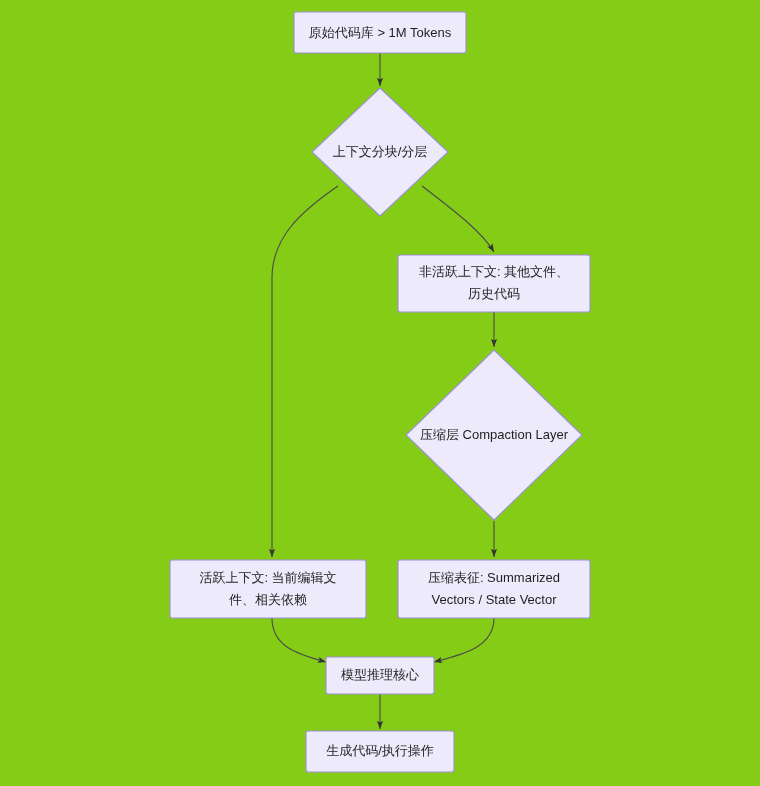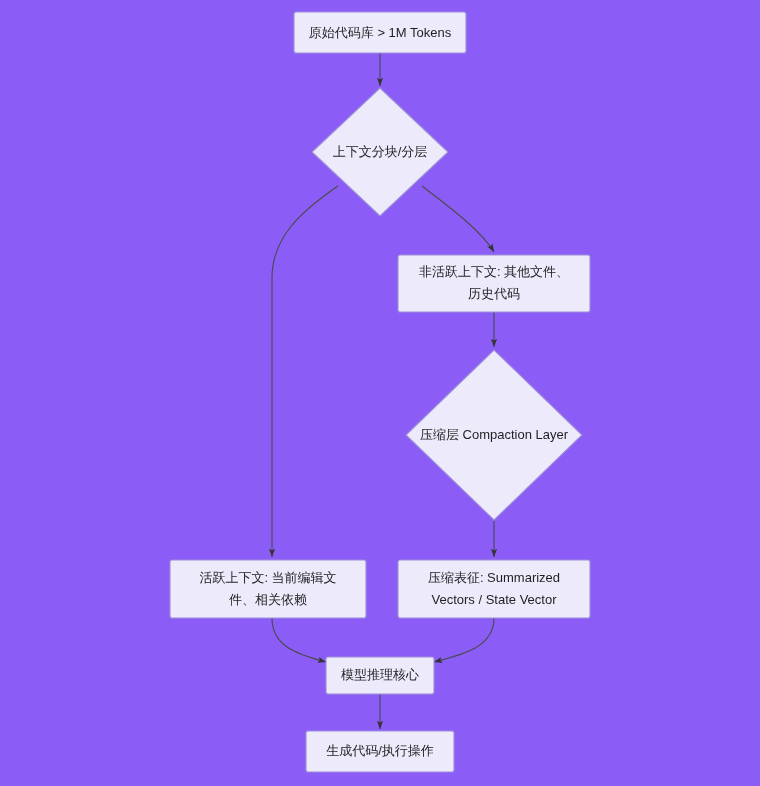--- a/index.html
+++ b/index.html
@@ -10,21 +10,21 @@
   body {
     width: 760px;
     height: 786px;
     font-family: "Liberation Sans", "DejaVu Sans", sans-serif;
     overflow: hidden;
   }
   #flowchart-root {
     position: relative;
     width: 760px;
     height: 786px;
-    background: #8b5cf6;
+    background: #84cc16;
   }
   svg#flow-svg {
     display: block;
     width: 760px;
     height: 786px;
   }
   .node-shape {
     fill: #ECEAFB;
     stroke: #9D8FD8;
     stroke-width: 1.1;

